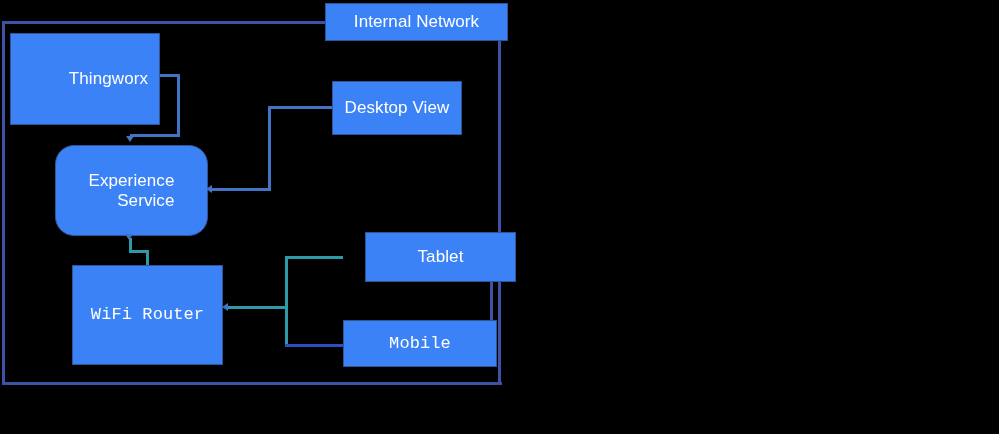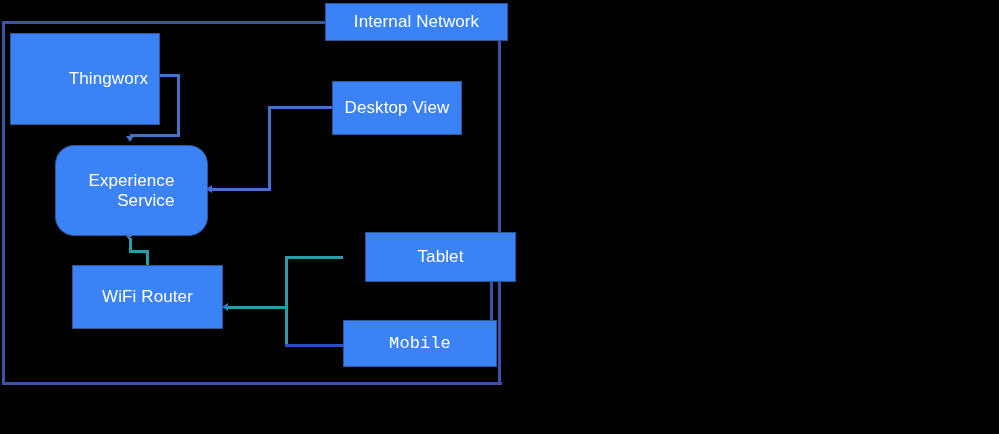--- a/index.html
+++ b/index.html
@@ -104,21 +104,21 @@
 
   <div class="node" style="left:10px; top:33px; width:150px; height:92px; font-size:17px;padding-left:47px;">
     <span class="node-label">Thingworx</span>
   </div>
 
   <div class="node" style="left:55px; top:145px; width:153px; height:91px; font-size:17px;border-radius:19px;">
     <span class="node-label">Experience
 Service</span>
   </div>
 
-  <div class="node" style="left:72px; top:265px; width:151px; height:64px; font-size:17px;">
+  <div class="node" style="left:72px; top:265px; width:151px; height:100px; font-size:17px;font-family:Liberation Mono, monospace;">
     <span class="node-label">WiFi Router</span>
   </div>
 
   <div class="node" style="left:332px; top:81px; width:130px; height:54px; font-size:17px;">
     <span class="node-label">Desktop View</span>
   </div>
 
   <div class="node" style="left:341px; top:232px; width:151px; height:50px; font-size:17px;margin-left:24px;">
     <span class="node-label">Tablet</span>
   </div>

